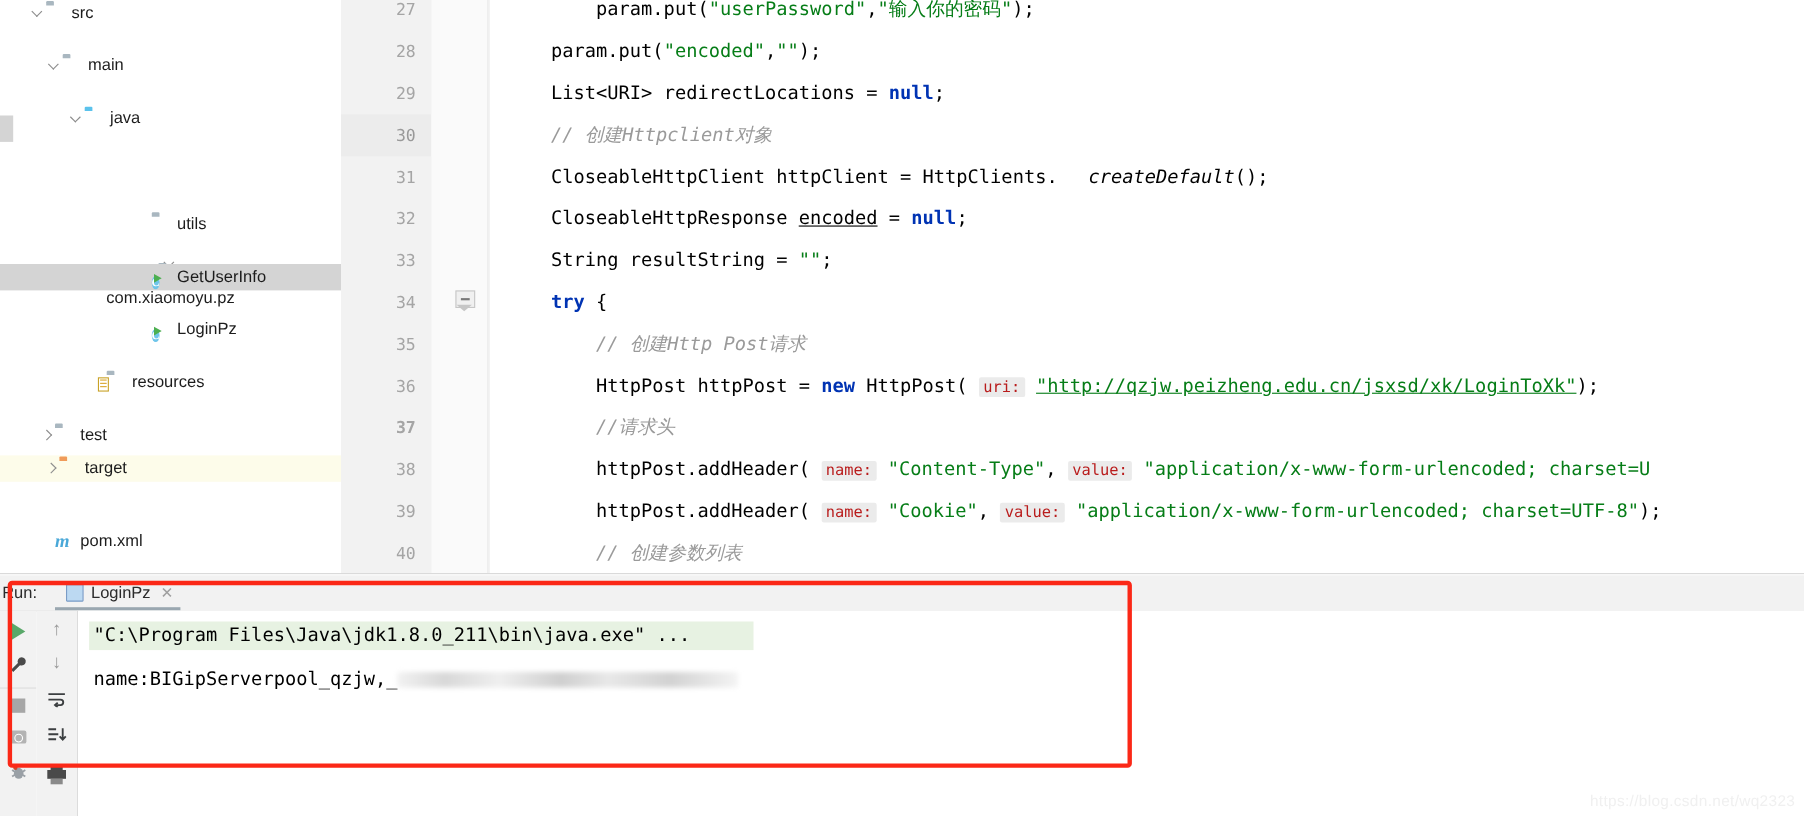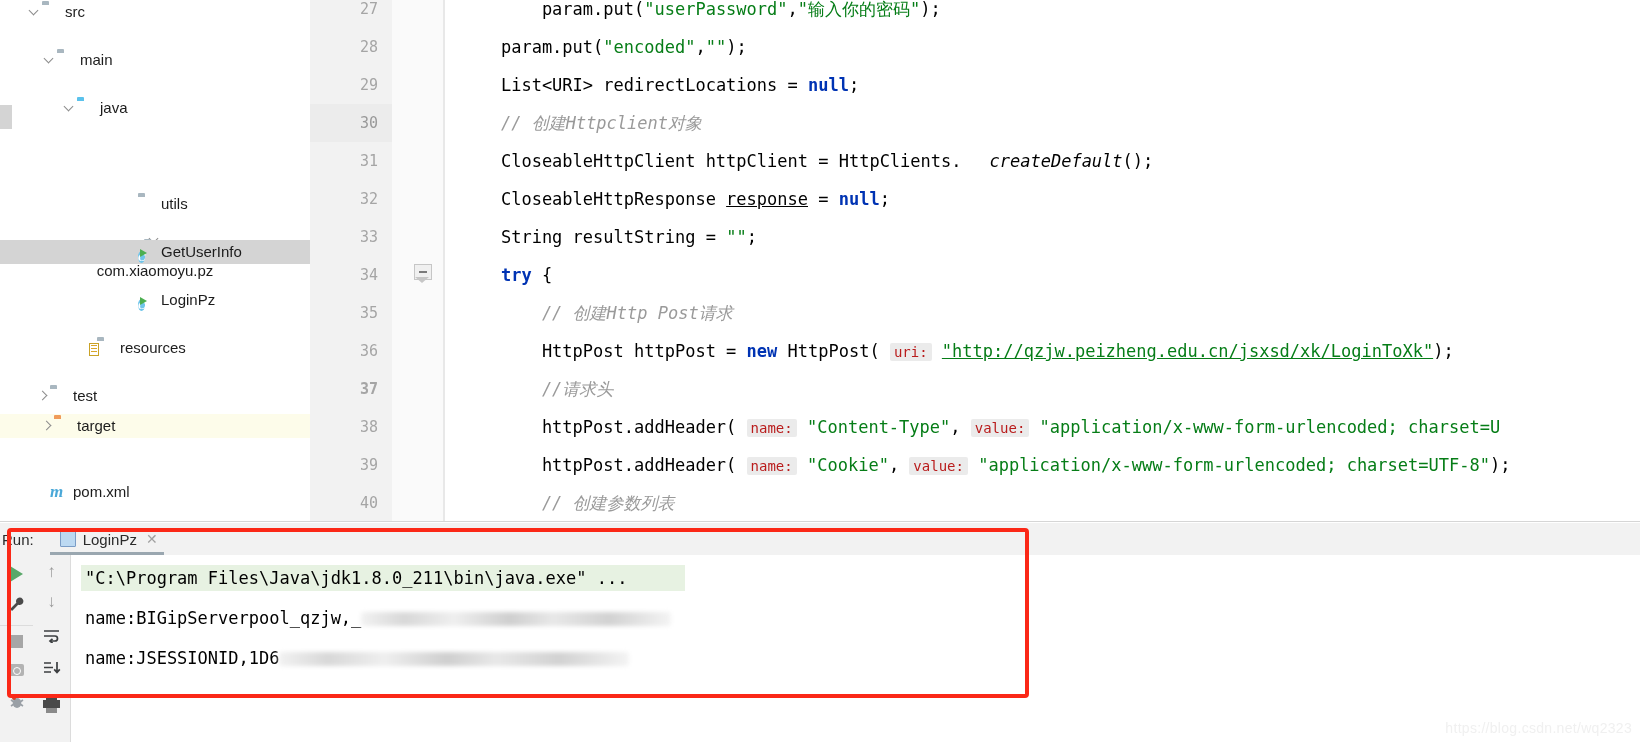--- a/index.html
+++ b/index.html
@@ -230,21 +230,21 @@
       </div>
     </div>
     <div class="codearea">
       <div class="vline"></div>
       <div id="codelines">
           <div class="codeline" style="top: -10px; left: 16px;">        param.put(<span class="s">"userPassword"</span>,<span class="s">"输入你的密码"</span>);</div>
           <div class="codeline" style="top: 28px; left: 16px;">    param.put(<span class="s">"encoded"</span>,<span class="s">""</span>);</div>
           <div class="codeline" style="top: 66px; left: 16px;">    List&lt;URI&gt; <span class="var">redirectLocations</span> = <span class="k">null</span>;</div>
           <div class="codeline" style="top: 104px; left: 16px;"><span class="cmt">    // </span><span class="cmt">创建Httpclient对象</span></div>
           <div class="codeline" style="top: 142px; left: 16px;">    CloseableHttpClient httpClient = HttpClients.<span class="italc">createDefault</span>();</div>
-          <div class="codeline" style="top: 180px; left: 16px;">    CloseableHttpResponse <span class="ul">response</span> = <span class="k">null</span>;</div>
+          <div class="codeline" style="top: 180px; left: 16px;">    CloseableHttpResponse <span class="ul">encoded</span> = <span class="k">null</span>;</div>
           <div class="codeline" style="top: 218px; left: 16px;">    String <span class="var">resultString</span> = <span class="s">""</span>;</div>
           <div class="codeline" style="top: 256px; left: 16px;"><span class="k">    try</span> {</div>
           <div class="codeline" style="top: 294px; left: 16px;"><span class="cmt">        // </span><span class="cmt">创建Http Post请求</span></div>
           <div class="codeline" style="top: 332px; left: 16px;">        HttpPost httpPost = <span class="k">new</span> HttpPost( <span class="hint">uri:</span> <span class="lnk">"http://qzjw.peizheng.edu.cn/jsxsd/xk/LoginToXk"</span>);</div>
           <div class="codeline" style="top: 370px; left: 16px;"><span class="cmt">        //</span><span class="cmt">请求头</span></div>
           <div class="codeline" style="top: 408px; left: 16px;">        httpPost.addHeader( <span class="hint">name:</span> <span class="s">"Content-Type"</span>, <span class="hint">value:</span> <span class="s">"application/x-www-form-urlencoded; charset=U</span></div>
           <div class="codeline" style="top: 446px; left: 16px;">        httpPost.addHeader( <span class="hint">name:</span> <span class="s">"Cookie"</span>, <span class="hint">value:</span> <span class="s">"application/x-www-form-urlencoded; charset=UTF-8"</span>);</div>
           <div class="codeline" style="top: 484px; left: 16px;"><span class="cmt">        // </span><span class="cmt">创建参数列表</span></div>
         </div>
     </div>
@@ -303,19 +303,18 @@
         </svg>
       </div>
       <div class="sbtn2" style="top:134px;">
           <div class="printer"></div>
         </div>
     </div>
 
     <div class="console" id="console">
         <div class="cline first" style="top: 10px; width: 600px;">"C:\Program Files\Java\jdk1.8.0_211\bin\java.exe" ...</div>
         <div class="cline" style="top: 50px;">name:BIGipServerpool_qzjw,_<span class="blur" style="width:310px;"></span></div>
-        <div class="cline" style="top: 90px;">name:JSESSIONID,1D6<span class="blur" style="width:350px;"></span></div>
       </div>
   </div>
 
   <div class="redbox"></div>
   <div class="watermark">https://blog.csdn.net/wq2323</div>
 </div>
 
 </body></html>

